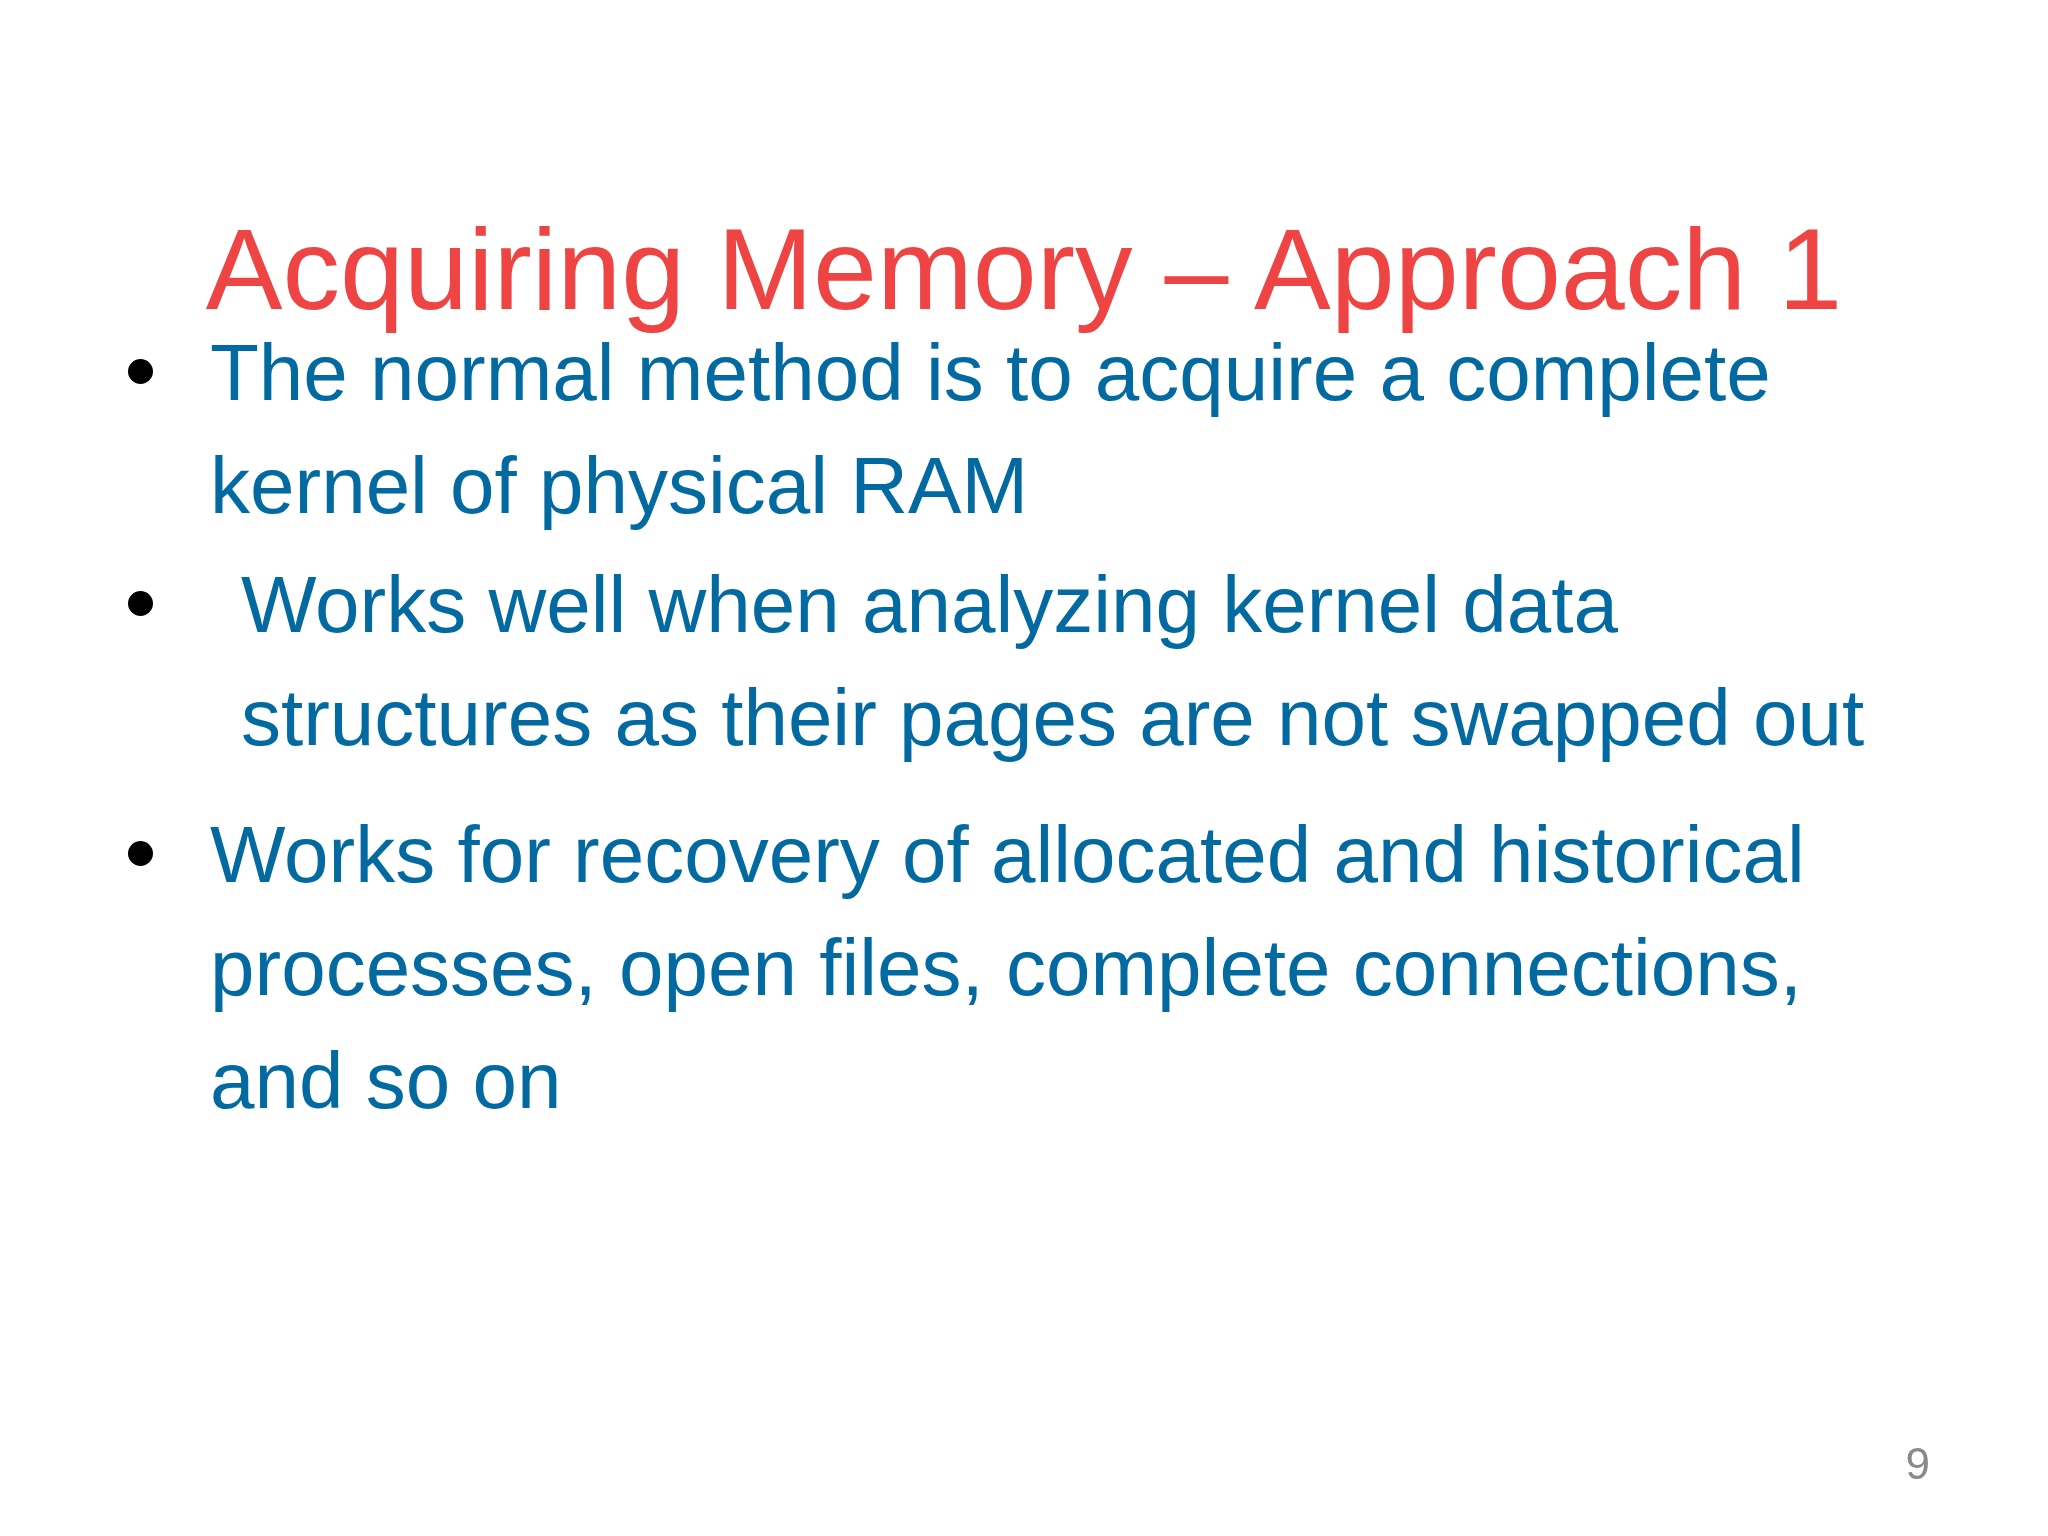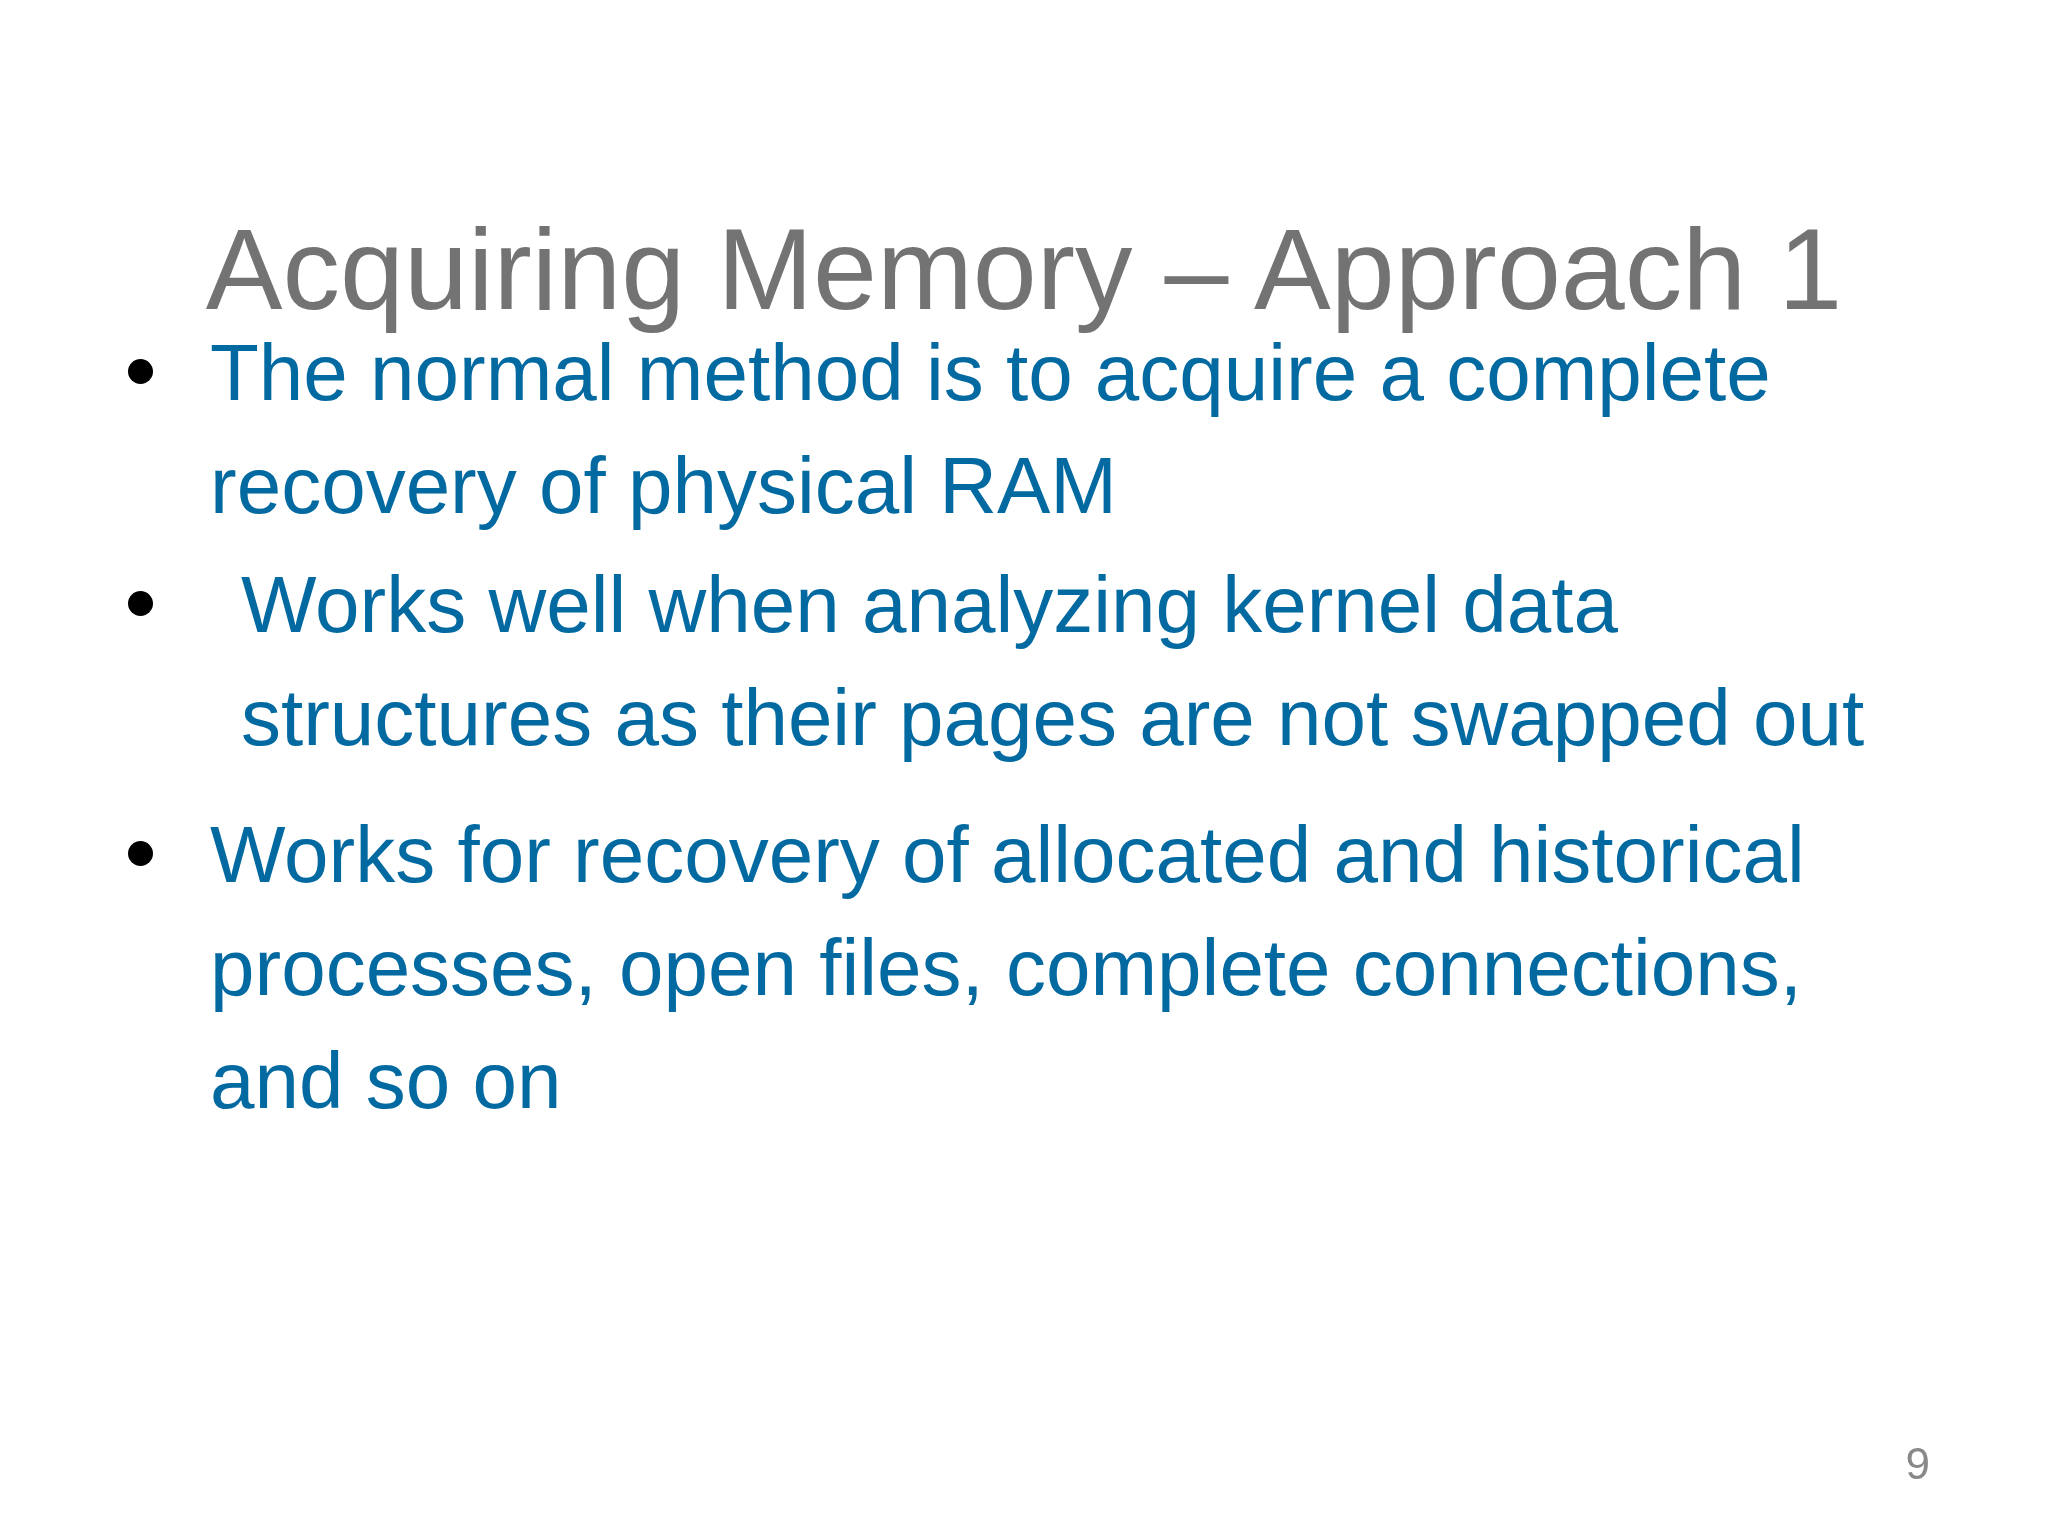--- a/index.html
+++ b/index.html
@@ -18,21 +18,21 @@
   }
   .slide-title {
     position: absolute;
     top: 123px;
     left: 0;
     width: 2048px;
     text-align: center;
     font-size: 115px;
     line-height: 1.2;
     font-weight: 400;
-    color: #737373;
+    color: #ef4444;
     white-space: nowrap;
   }
   .bullet-para {
     position: absolute;
     left: 0;
     width: 2048px;
   }
   .bullet-para .dot {
     position: absolute;
     left: 128px;
@@ -65,21 +65,21 @@
 </head>
 <body>
 
 <div id="slide">
 
   <h1 class="slide-title">Acquiring Memory – Approach 1</h1>
 
   <div class="bullet-para" id="para-1">
     <span class="dot"></span>
     <div class="bullet-line">The normal method is to acquire a complete</div>
-    <div class="bullet-line">recovery of physical RAM</div>
+    <div class="bullet-line">kernel of physical RAM</div>
   </div>
 
   <div class="bullet-para" id="para-2">
     <span class="dot"></span>
     <div class="bullet-line">Works well when analyzing kernel data</div>
     <div class="bullet-line">structures as their pages are not swapped out</div>
   </div>
 
   <div class="bullet-para" id="para-3">
     <span class="dot"></span>

